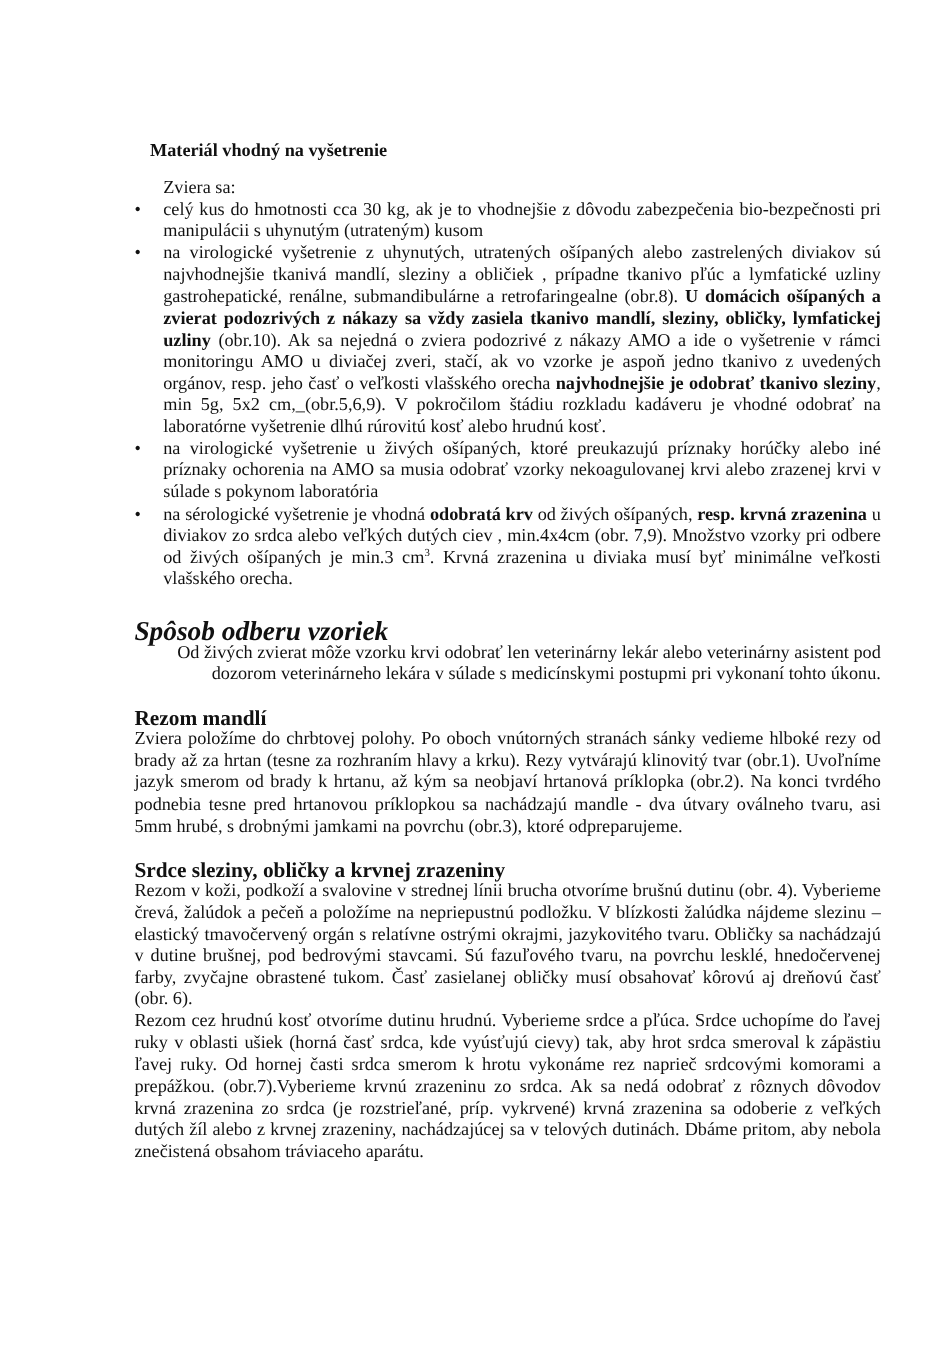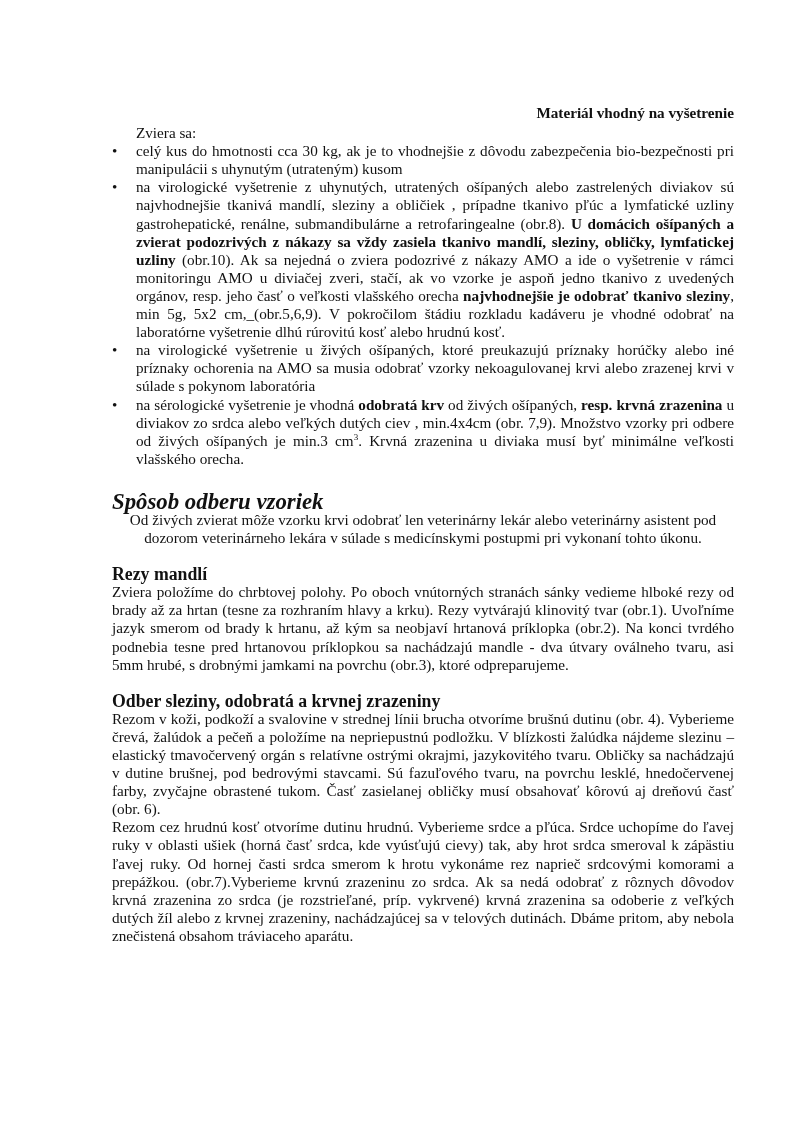--- a/index.html
+++ b/index.html
@@ -1,32 +1,32 @@
 <!DOCTYPE html>
 <html><head>
 <meta charset="utf-8">
 <style>
   html, body { margin: 0; padding: 0; background: #ffffff; }
   body { width: 793px; height: 1122px; position: relative; overflow: hidden;
          font-family: "Liberation Serif", serif; color: #111; }
   .page { position: absolute; left: 112px; top: 104px; width: 622px;
           font-size: 15.2px; line-height: 18.1px; }
-  .title { text-align: right; font-weight: bold; margin: 0; font-size: 15.2px; }
+  .title { text-align: left; font-weight: bold; margin: 13px; font-size: 15.2px; }
   .intro { margin: 2px 0 0 24px; }
   ul.bullets { list-style: none; margin: 0; padding: 0; }
   ul.bullets li { position: relative; padding-left: 24px; text-align: justify; }
   ul.bullets li .bullet { position: absolute; left: 0px; top: 0; width: 12px; text-align: left; }
   p { margin: 0; text-align: justify; }
   b { font-weight: bold; }
   .gap1 { height: 25px; }
   .gap2 { height: 18px; }
   .h2 { font-weight: bold; margin: 0; }
   .center { text-align: left; font-style: italic; }
   sup { font-size: 9px; line-height: 0; }
-  .left { text-align: center; }
+  .left { text-align: right; }
 </style>
 </head>
 <body>
 
 <div class="page">
 
   <h1 class="title">Materiál vhodný na vyšetrenie</h1>
   <div class="intro">Zviera sa:</div>
 
   <ul class="bullets">
@@ -48,21 +48,21 @@
     </li>
   </ul>
 
   <div class="gap1"></div>
 
   <h2 class="h2 center">Spôsob odberu vzoriek</h2>
   <p class="left">Od živých zvierat môže vzorku krvi odobrať len veterinárny lekár alebo veterinárny asistent pod dozorom veterinárneho lekára v súlade s medicínskymi postupmi pri vykonaní tohto úkonu.</p>
 
   <div class="gap2"></div>
 
-  <h3 class="h2">Rezy mandlí</h3>
+  <h3 class="h2">Rezom mandlí</h3>
   <p>Zviera položíme do chrbtovej polohy. Po oboch vnútorných stranách sánky vedieme hlboké rezy od brady až za hrtan (tesne za rozhraním hlavy a krku). Rezy vytvárajú klinovitý tvar (obr.1). Uvoľníme jazyk smerom od brady k hrtanu, až kým sa neobjaví hrtanová príklopka (obr.2). Na konci tvrdého podnebia tesne pred hrtanovou príklopkou sa nachádzajú mandle - dva útvary oválneho tvaru, asi 5mm hrubé, s drobnými jamkami na povrchu (obr.3), ktoré odpreparujeme.</p>
 
   <div class="gap2"></div>
 
-  <h3 class="h2">Odber sleziny, odobratá a krvnej zrazeniny</h3>
+  <h3 class="h2">Srdce sleziny, obličky a krvnej zrazeniny</h3>
   <p>Rezom v koži, podkoží a svalovine v strednej línii brucha otvoríme brušnú dutinu (obr. 4). Vyberieme črevá, žalúdok a pečeň a položíme na nepriepustnú podložku. V blízkosti žalúdka nájdeme slezinu –  elastický tmavočervený orgán s relatívne ostrými okrajmi, jazykovitého tvaru. Obličky sa nachádzajú v dutine brušnej, pod bedrovými stavcami. Sú fazuľového tvaru, na povrchu lesklé, hnedočervenej farby, zvyčajne obrastené tukom. Časť zasielanej obličky musí obsahovať kôrovú aj dreňovú časť (obr. 6).</p>
   <p>Rezom cez hrudnú kosť otvoríme dutinu hrudnú. Vyberieme srdce a pľúca. Srdce uchopíme do ľavej ruky v oblasti ušiek (horná časť srdca, kde vyúsťujú cievy) tak, aby hrot srdca smeroval k zápästiu ľavej ruky. Od hornej časti srdca smerom k hrotu vykonáme rez naprieč srdcovými komorami a prepážkou. (obr.7).Vyberieme krvnú zrazeninu zo srdca. Ak sa nedá odobrať z rôznych dôvodov krvná zrazenina zo srdca (je rozstrieľané, príp. vykrvené) krvná zrazenina sa odoberie z veľkých dutých žíl alebo z krvnej zrazeniny, nachádzajúcej sa v telových dutinách. Dbáme pritom, aby nebola znečistená obsahom tráviaceho aparátu.</p>
 </div>
 
 </body></html>

